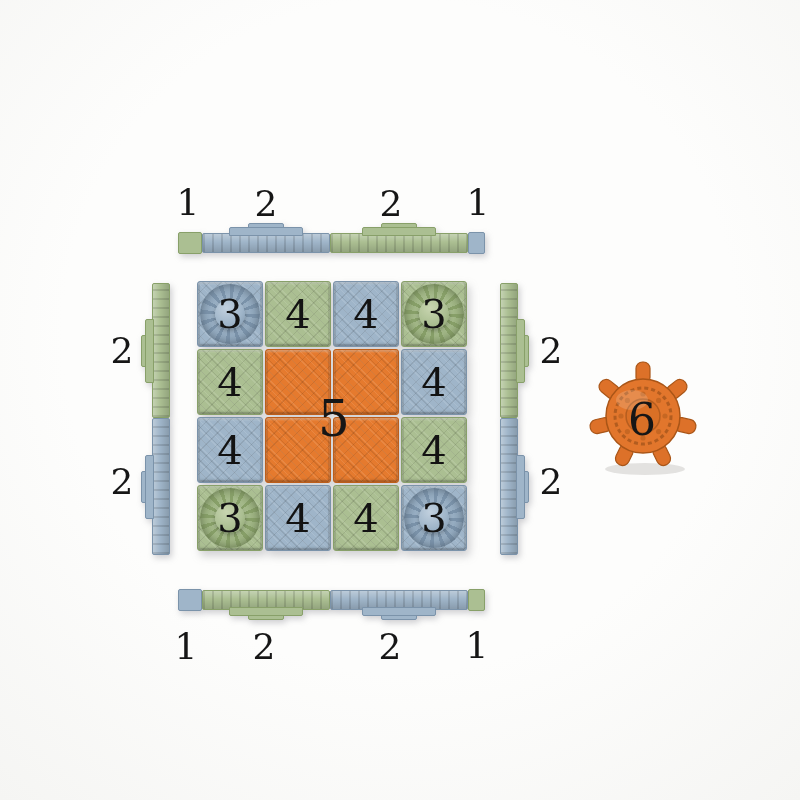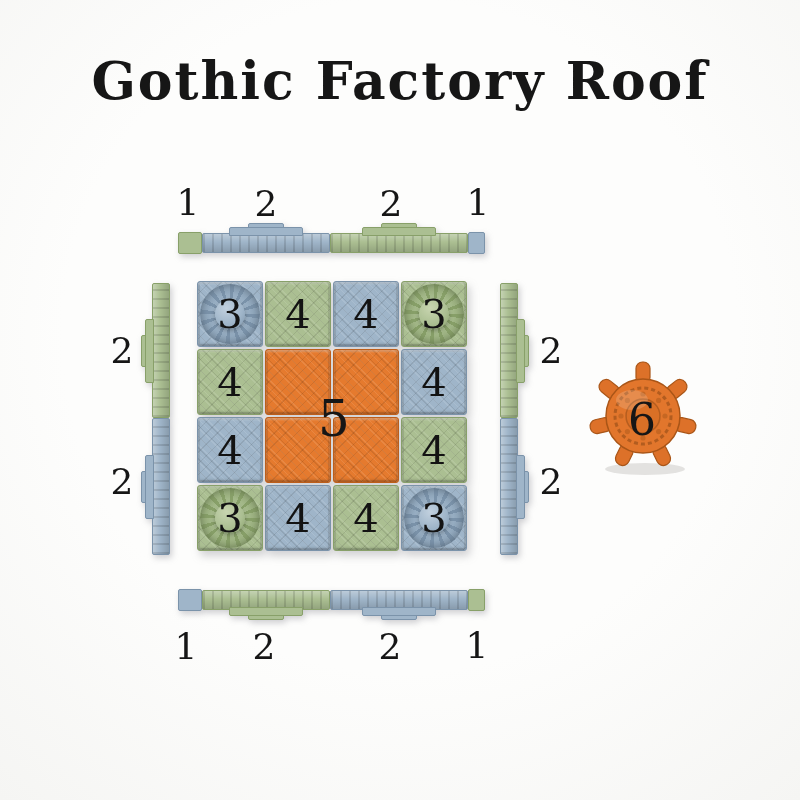--- a/index.html
+++ b/index.html
@@ -116,21 +116,20 @@
   .vbar.right .seg::after{right:-8px;border-radius:0 2px 2px 0}
   .vbar.right .seg::before{right:-12px}
   
   .wheel{position:absolute;left:588px;top:360px;width:110px;height:116px;}
 </style>
 </head>
 <body>
 
 <div class="stage">
 
-  <h1 class="title">Gothic Factory Roof</h1>
 
   <span class="num nt0">1</span>
   <span class="num nt1">2</span>
   <span class="num nt2">2</span>
   <span class="num nt3">1</span>
 
   <div class="hbar top">
     <div class="seg cap capL" data-color="green"></div>
     <div class="seg long la" data-color="blue"></div>
     <div class="seg long lb" data-color="green"></div>

